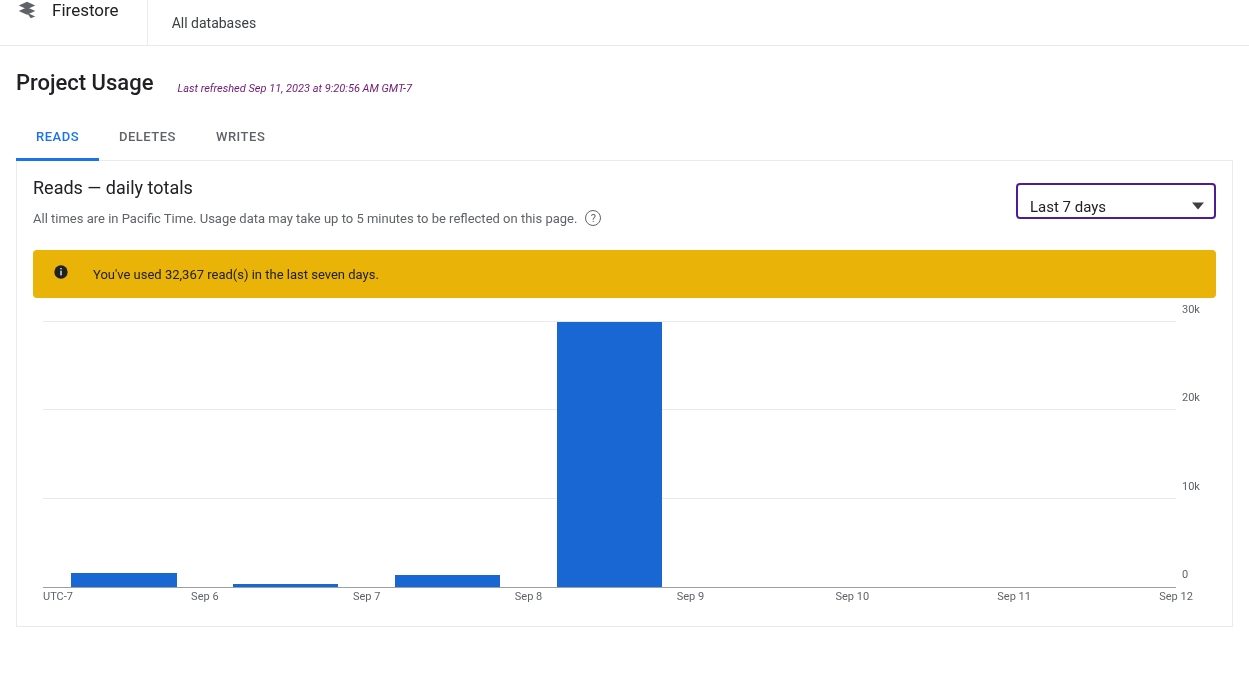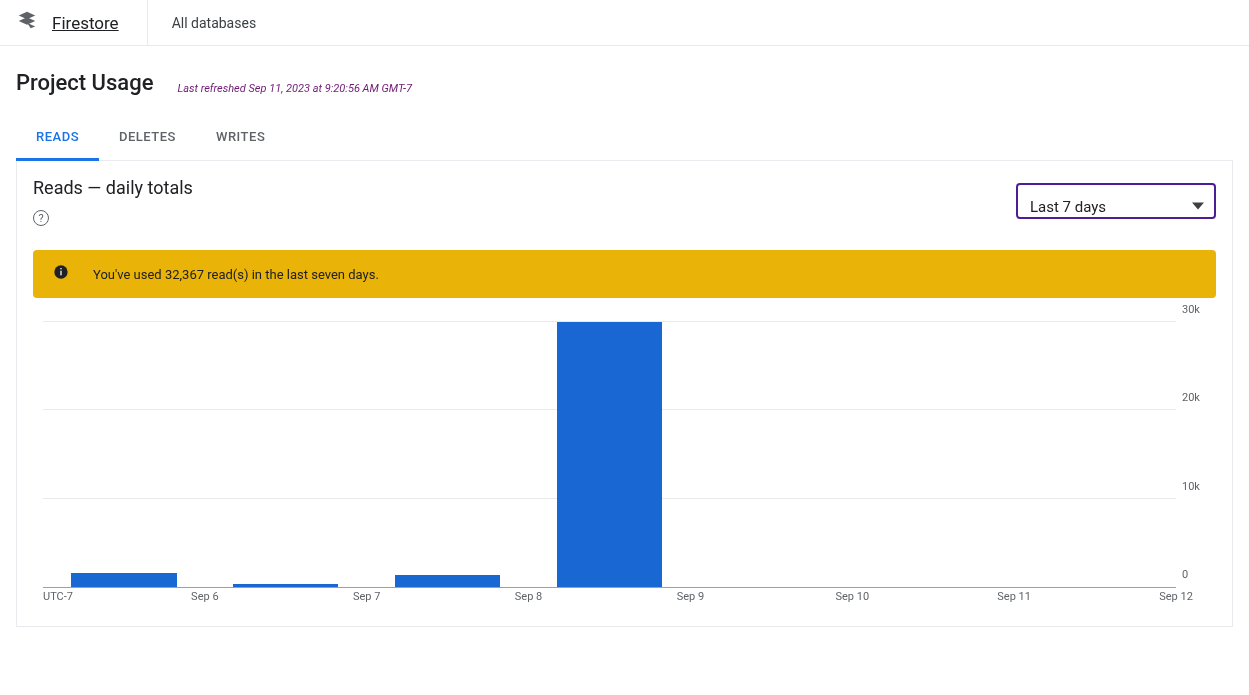--- a/index.html
+++ b/index.html
@@ -12,26 +12,25 @@
   }
   .topbar {
     display: flex;
     align-items: center;
     height: 46px;
     padding: 0 16px;
     border-bottom: 1px solid #e8eaed;
   }
   .topbar .logo {
     display: flex;
-    align-items: center;
+    align-items: flex-start;
     gap: 14px;
     padding-right: 28px;
     height: 100%;
     border-right: 1px solid #e8eaed;
-    text-decoration: underline;
   }
   .topbar .logo svg { color: #5f6368; }
   .topbar .product-name { font-size: 17px; color: #202124; }
   .topbar .context { padding-left: 24px; font-size: 14px; color: #3c4043; }
 
   .page-header {
     display: flex;
     align-items: flex-end;
     gap: 24px;
     padding: 24px 16px 8px 16px;
@@ -218,20 +217,21 @@
   <div class="tab">DELETES</div>
   <div class="tab">WRITES</div>
 </div>
 
 <div class="panel">
 
   <div class="panel-top">
     <div>
       <h2 class="panel-title">Reads — daily totals</h2>
       <div class="tz-note">
+        <span>All times are in Pacific Time. Usage data may take up to 5 minutes to be reflected on this page.</span>
         <span class="help-icon">?</span>
       </div>
     </div>
     <div class="range-select">
       <span>Last 7 days</span>
       <span>
         <svg width="12" height="12" viewBox="0 0 10 6">
             <path d="M0 0 L10 0 L5 6 Z" fill="#3c4043"></path>
           </svg>
       </span>

